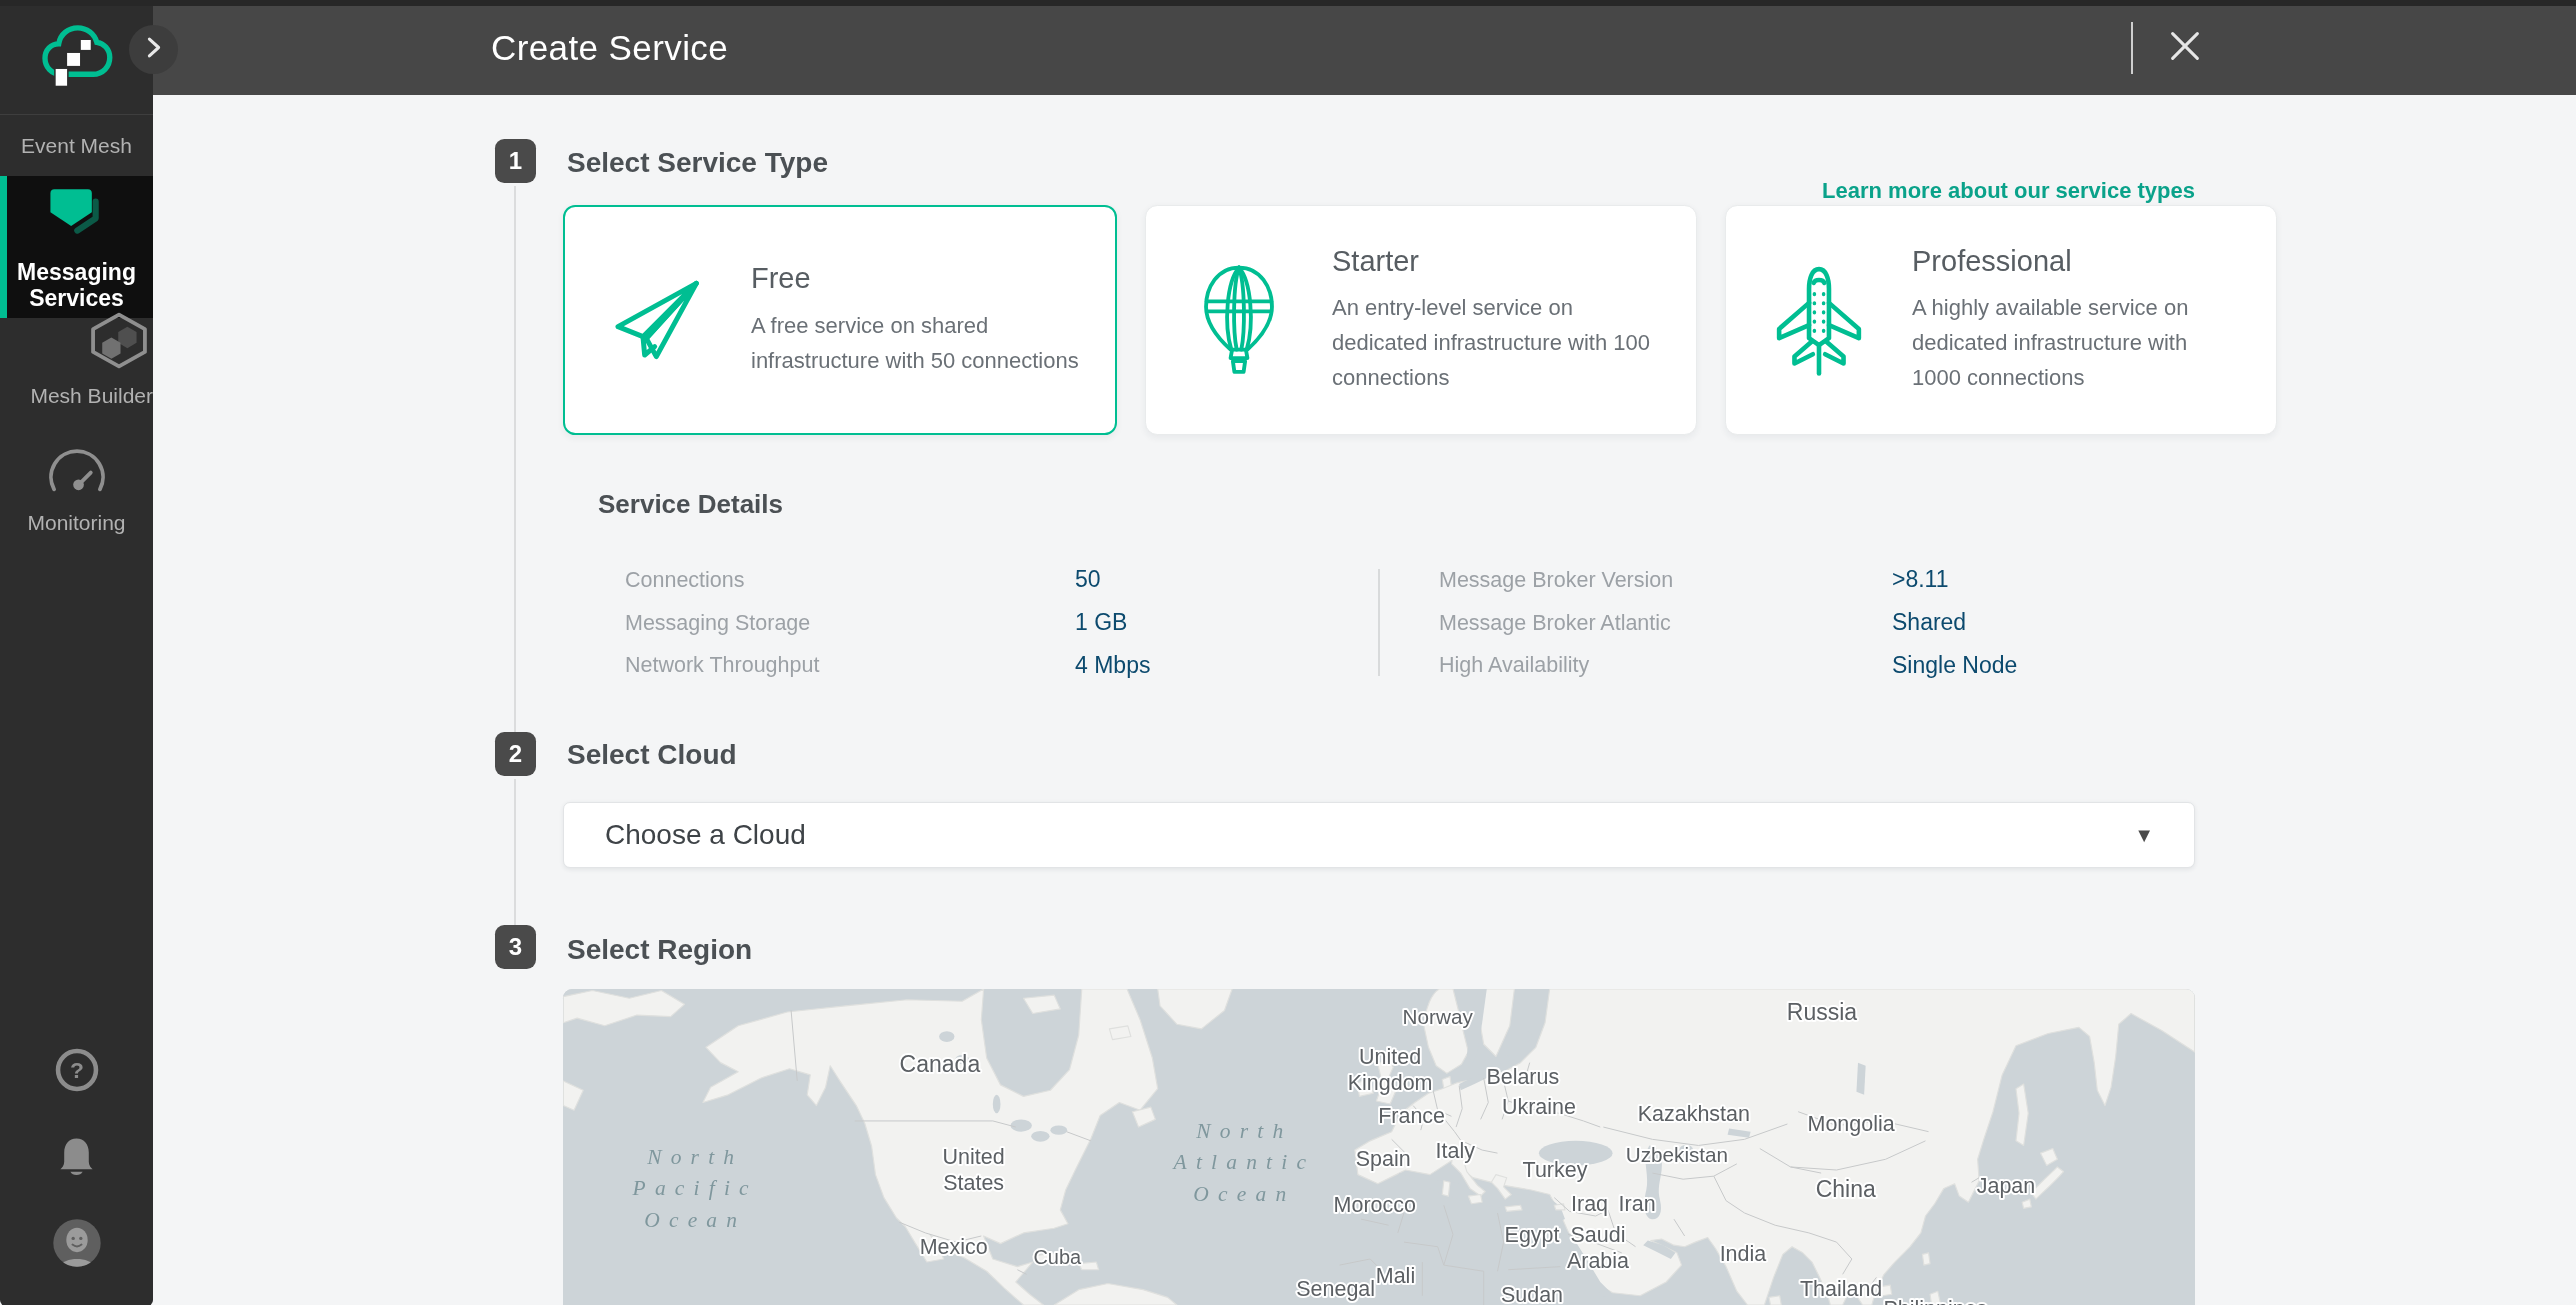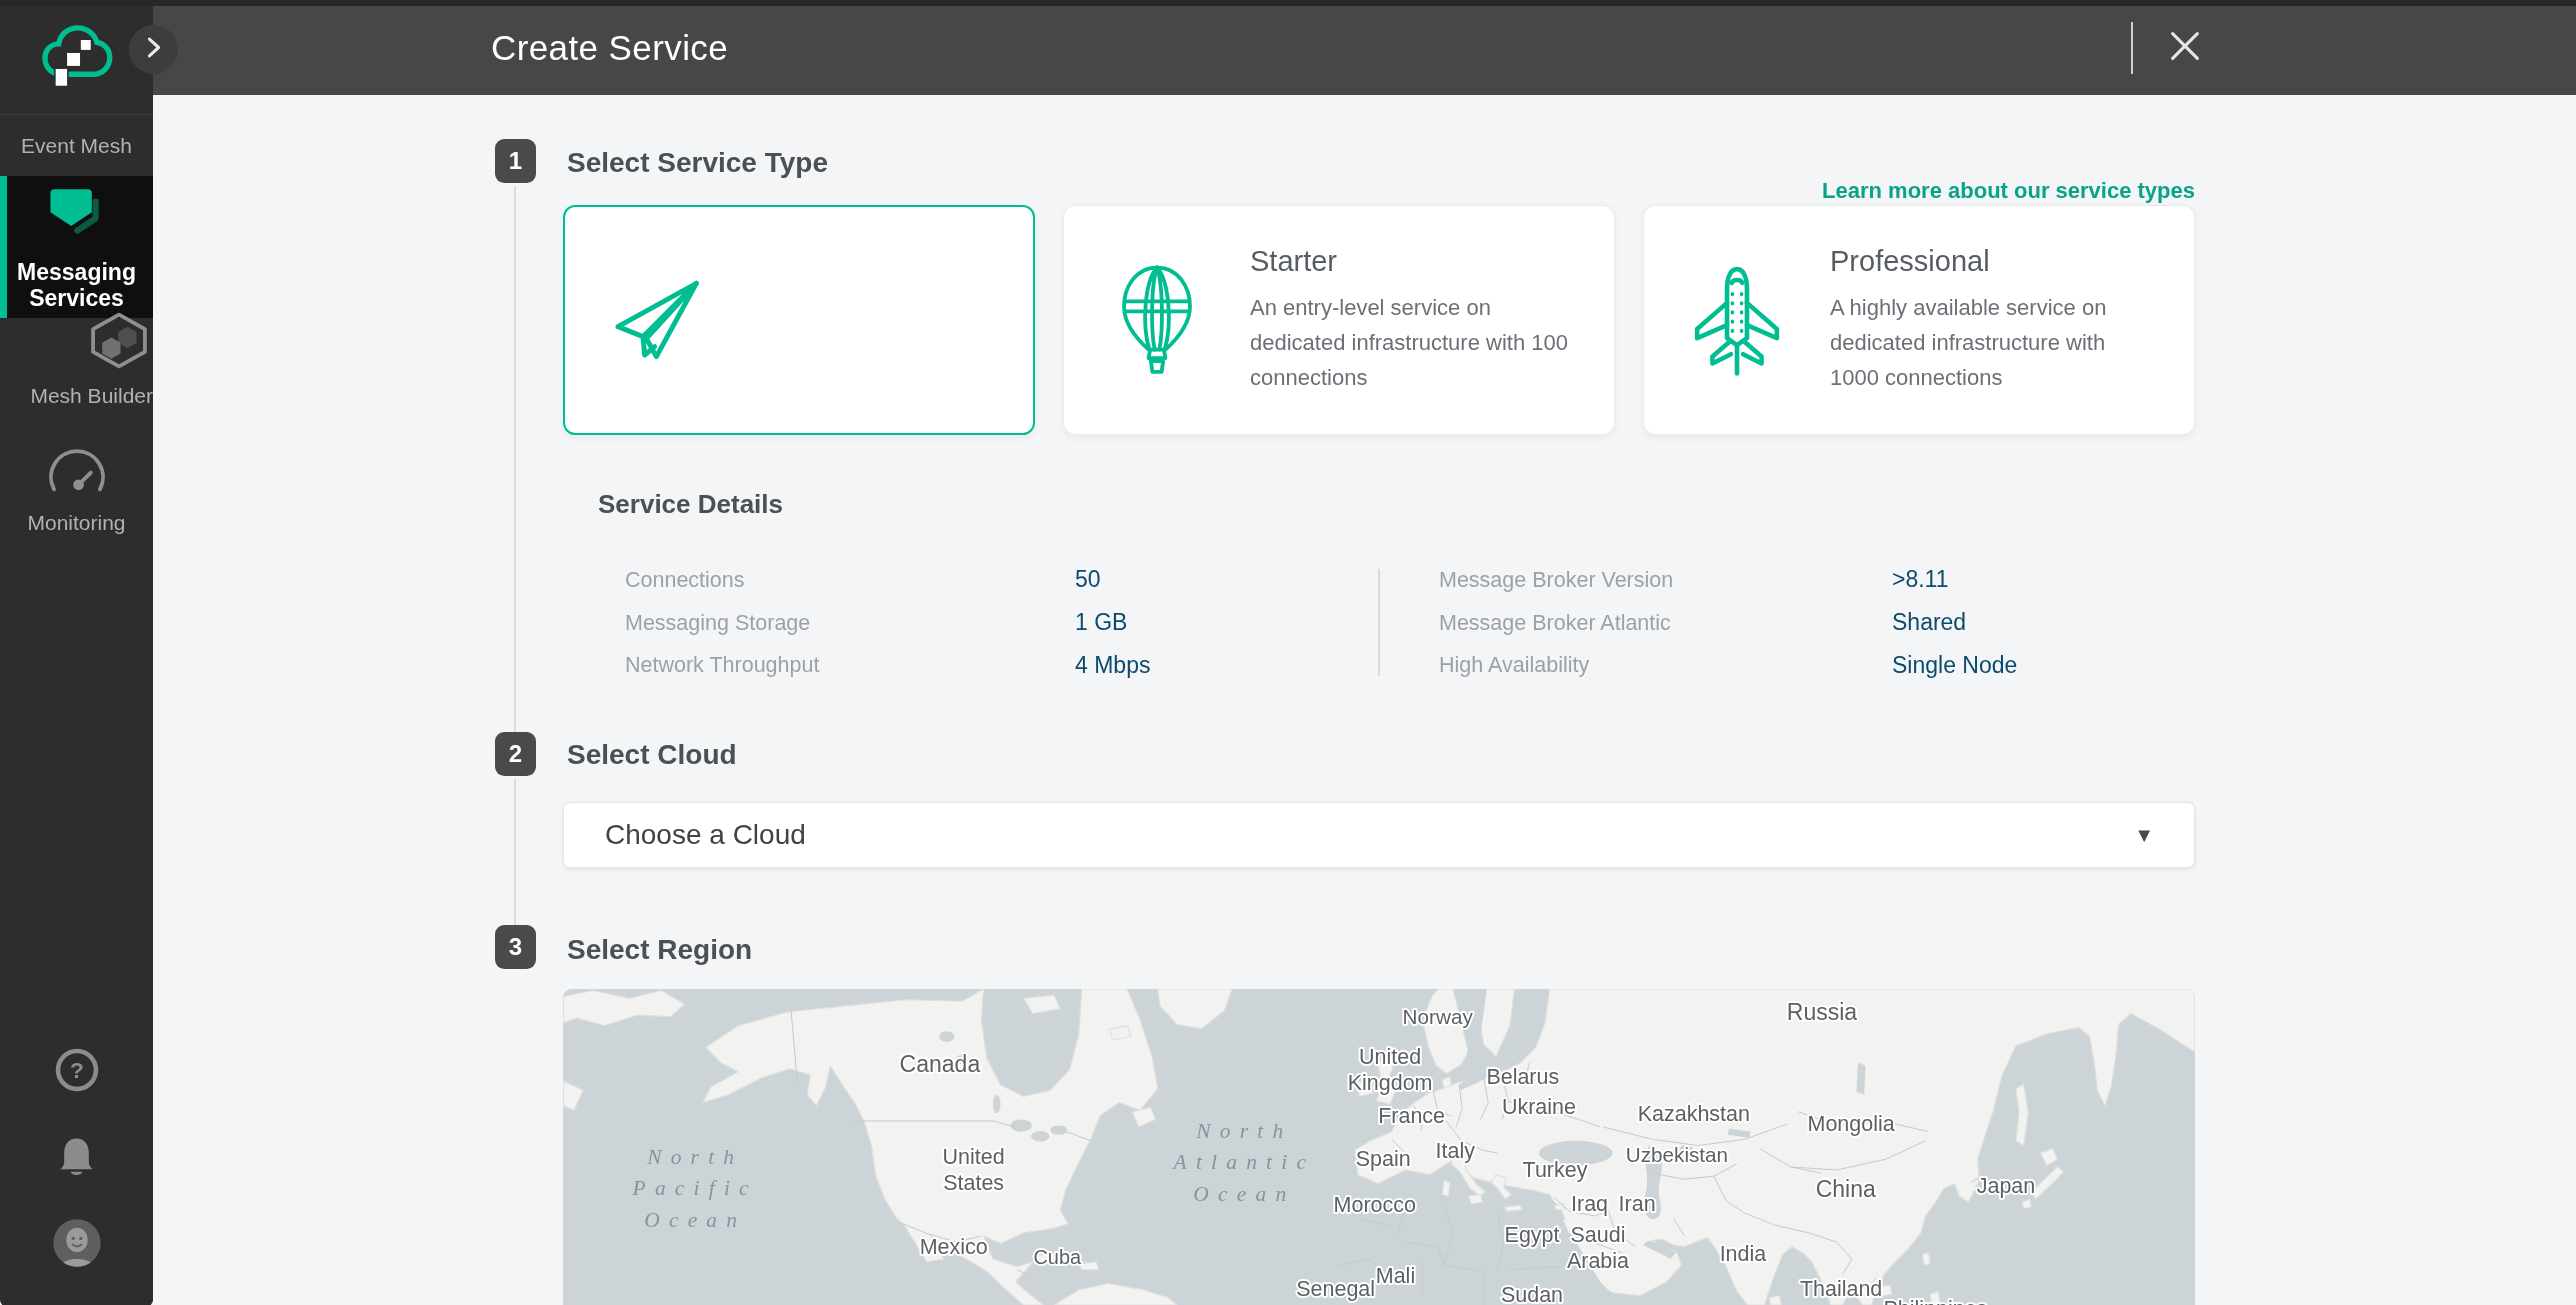--- a/index.html
+++ b/index.html
@@ -189,20 +189,24 @@
       <span class="card-icon">
         <svg width="100" height="100" viewBox="0 0 120 120">
           <g fill="none" stroke="#00BE92" stroke-width="6" stroke-linejoin="round" stroke-linecap="round">
             <path d="M106,16 L12,68 L42,80 Z"></path>
             <path d="M106,16 L58,104 L46,82 Z"></path>
             <path d="M42,80 L44,102 L56,92"></path>
             <path d="M106,16 L46,82"></path>
           </g>
         </svg>
       </span>
+      <div>
+        <div class="card-title">Free</div>
+        <div class="card-desc">A free service on shared infrastructure with 50 connections</div>
+      </div>
     </div>
 
     <div class="card">
       <span class="card-icon">
         <svg width="92" height="115" viewBox="0 0 120 150">
           <g fill="none" stroke="#00BE92" stroke-width="5" stroke-linejoin="round" stroke-linecap="round">
             <path d="M60,6 C32,6 17,32 17,57 C17,83 38,103 49,113 L71,113 C82,103 103,83 103,57 C103,32 88,6 60,6 Z"></path>
             <path d="M60,6 C44,24 40,80 50,113"></path>
             <path d="M60,6 C76,24 80,80 70,113"></path>
             <path d="M60,6 C52,28 52,90 57,113"></path>

